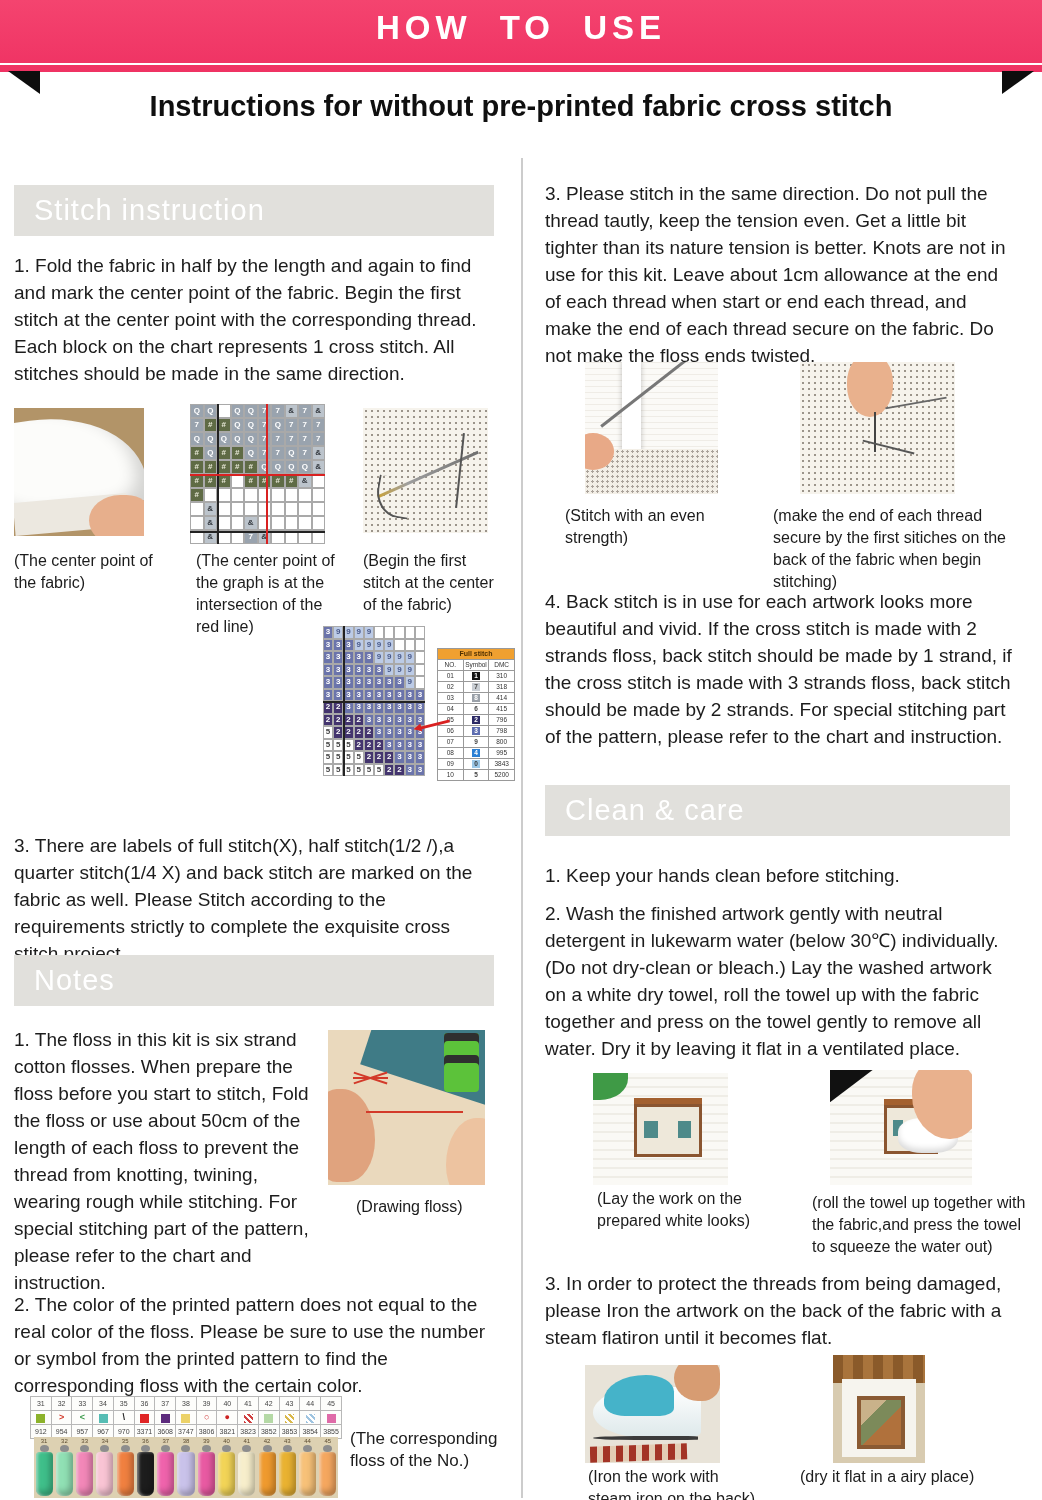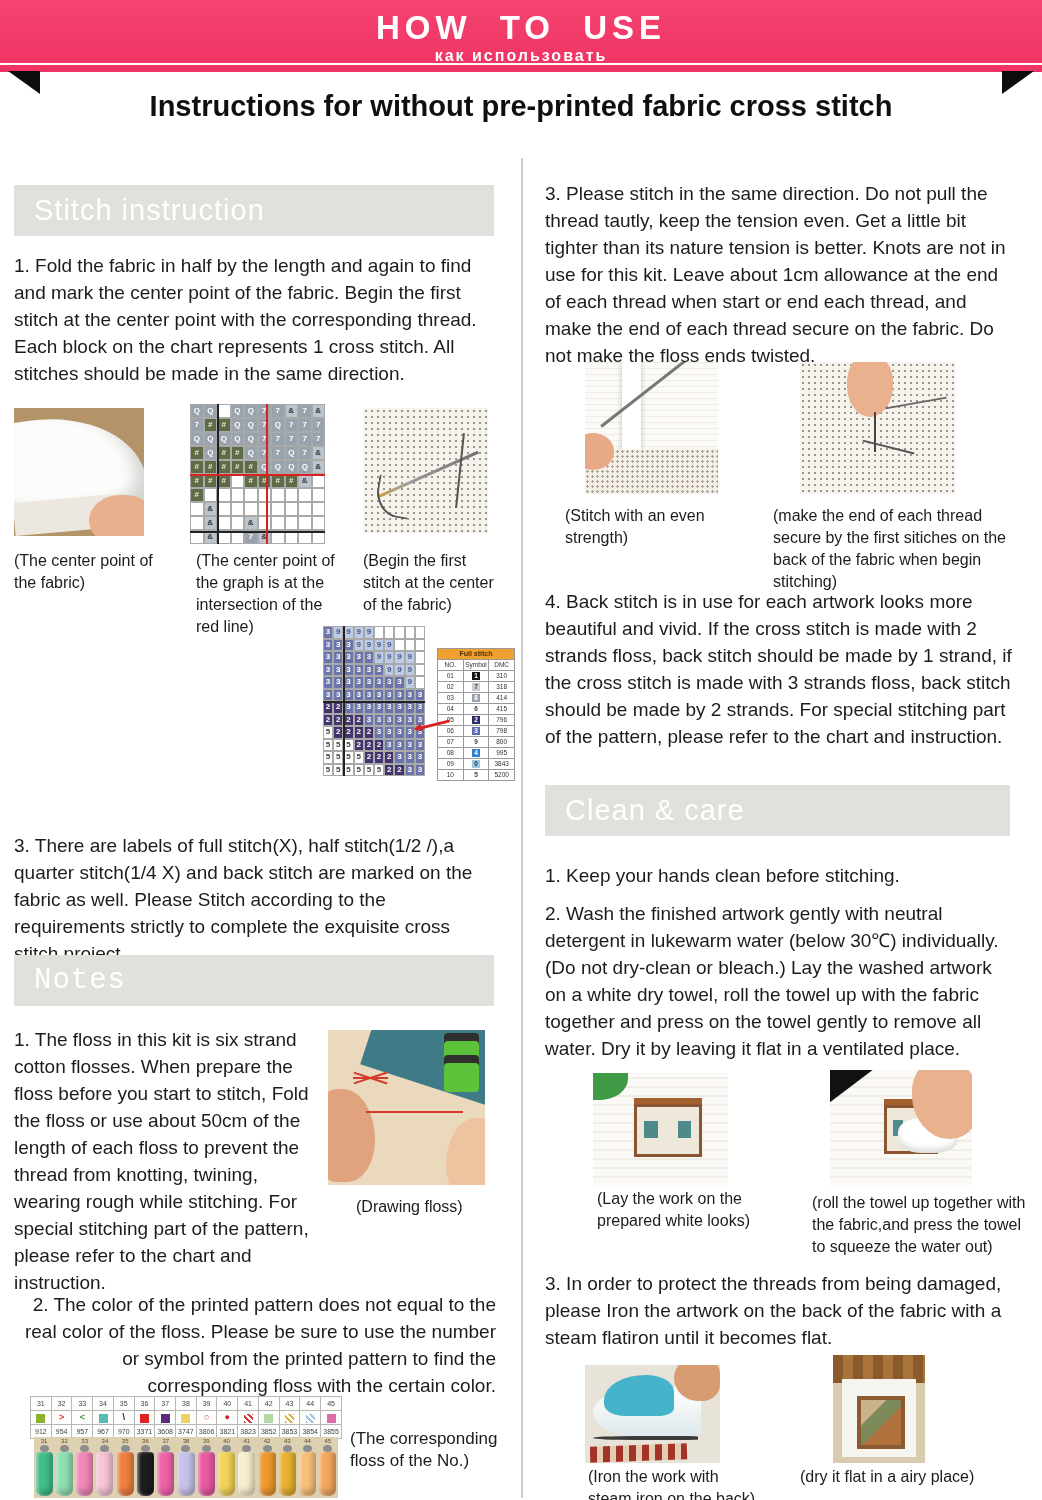--- a/index.html
+++ b/index.html
@@ -19,30 +19,30 @@
 
   .page-title{position:absolute;left:0;top:90px;width:1042px;text-align:center;
               font-size:29px;font-weight:700;color:#0f0f0f;}
 
   .vdivider{position:absolute;left:521px;top:158px;width:2px;height:1340px;background:#cccccc;}
 
   
   .section-bar{position:absolute;background:#e1e0dc;color:#ffffff;font-size:29px;
                letter-spacing:1px;padding:9px 0 9px 20px;}
   .bar-stitch{left:14px;top:185px;width:460px;}
-  .bar-notes{left:14px;top:955px;width:460px;font-family:Liberation Mono, monospace;}
+  .bar-notes{left:14px;top:955px;width:460px;}
   .bar-clean{left:545px;top:785px;width:445px;}
 
   
   .para{position:absolute;font-size:19px;line-height:27px;color:#1c1c1c;}
   .p-l1{left:14px;top:252px;width:482px;}
   .p-l2{left:14px;top:636px;width:300px;}
   .p-l3{left:14px;top:832px;width:482px;}
   .p-n1{left:14px;top:1026px;width:310px;}
-  .p-n2{left:14px;top:1291px;width:482px;text-align:right;}
+  .p-n2{left:14px;top:1291px;width:482px;}
   .p-r3{left:545px;top:180px;width:468px;}
   .p-r4{left:545px;top:588px;width:468px;}
   .p-c1{left:545px;top:862px;width:468px;}
   .p-c2{left:545px;top:900px;width:468px;}
   .p-c3{left:545px;top:1270px;width:468px;}
 
   
   .caption{position:absolute;font-size:16px;line-height:22px;color:#1c1c1c;}
   .cap-l1{left:14px;top:550px;width:160px;}
   .cap-l2{left:196px;top:550px;width:140px;}
@@ -191,21 +191,20 @@
   .ph-dry .frame{position:absolute;left:26%;top:38%;width:44%;height:42%;border:4px solid #8a5a33;
                  background:linear-gradient(135deg,#c9b28a 0 30%,#7c8a5a 30% 55%,#b0713c 55% 100%);}
 </style>
 </head>
 <body>
 
 <div id="page">
 
   <div class="banner">
     <div class="banner-title">HOW TO USE</div>
-    <div class="banner-sub">как использовать</div>
   </div>
   <div class="fold fold-left"></div>
   <div class="fold fold-right"></div>
 
   <div class="page-title">Instructions for without pre-printed fabric cross stitch</div>
   <div class="vdivider"></div>
 
   <div class="section-bar bar-stitch">Stitch instruction</div>
 
   <div class="para p-l1">1. Fold the fabric in half by the length and again to find and mark the center point of the fabric. Begin the first stitch at the center point with the corresponding thread. Each block on the chart represents 1 cross stitch. All stitches should be made in the same direction.</div>

